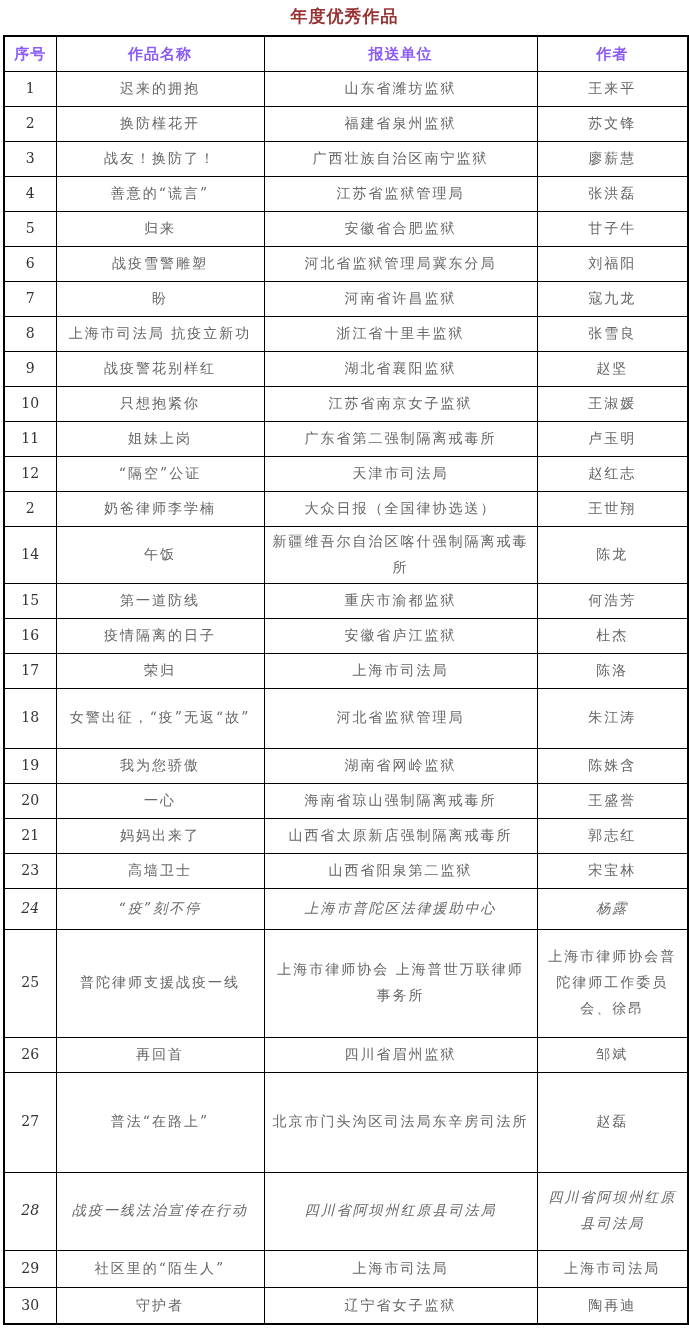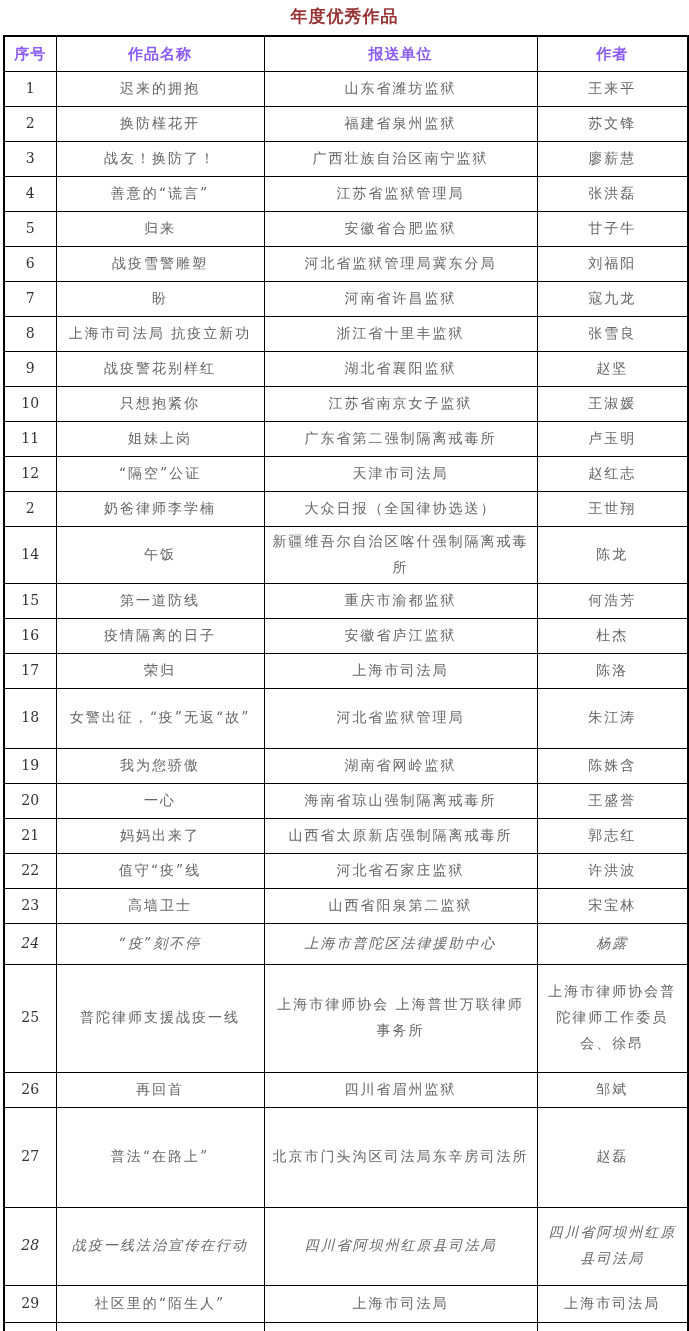--- a/index.html
+++ b/index.html
@@ -209,26 +209,20 @@
           <td>海南省琼山强制隔离戒毒所</td>
           <td>王盛誉</td>
         </tr>
         <tr style="height: 35px;">
           <td class="no-cell">21</td>
           <td>妈妈出来了</td>
           <td>山西省太原新店强制隔离戒毒所</td>
           <td>郭志红</td>
         </tr>
         <tr style="height: 35px;">
-          <td class="no-cell">22</td>
-          <td>值守“疫”线</td>
-          <td>河北省石家庄监狱</td>
-          <td>许洪波</td>
-        </tr>
-        <tr style="height: 35px;">
           <td class="no-cell">23</td>
           <td>高墙卫士</td>
           <td>山西省阳泉第二监狱</td>
           <td>宋宝林</td>
         </tr>
         <tr style="height: 41px; font-style: italic;">
           <td class="no-cell">24</td>
           <td>“疫”刻不停</td>
           <td>上海市普陀区法律援助中心</td>
           <td>杨露</td>

